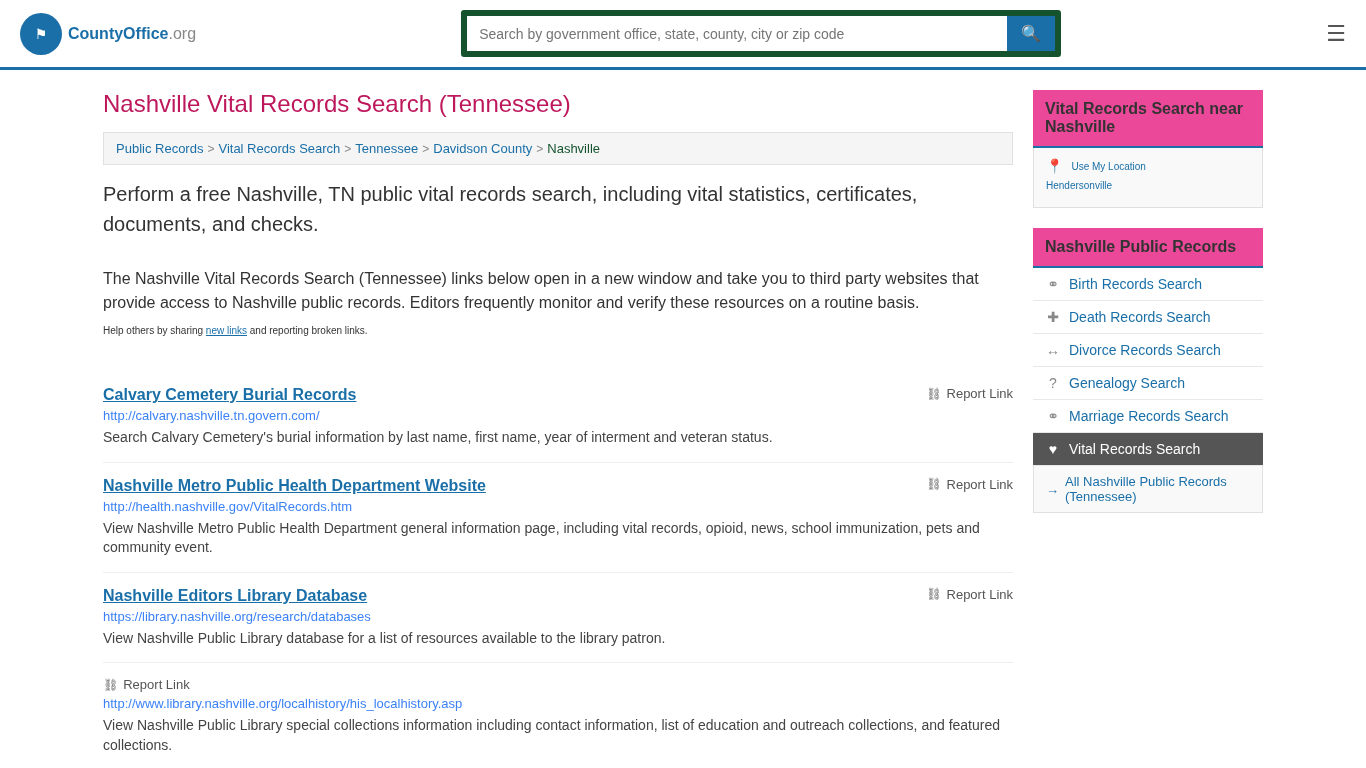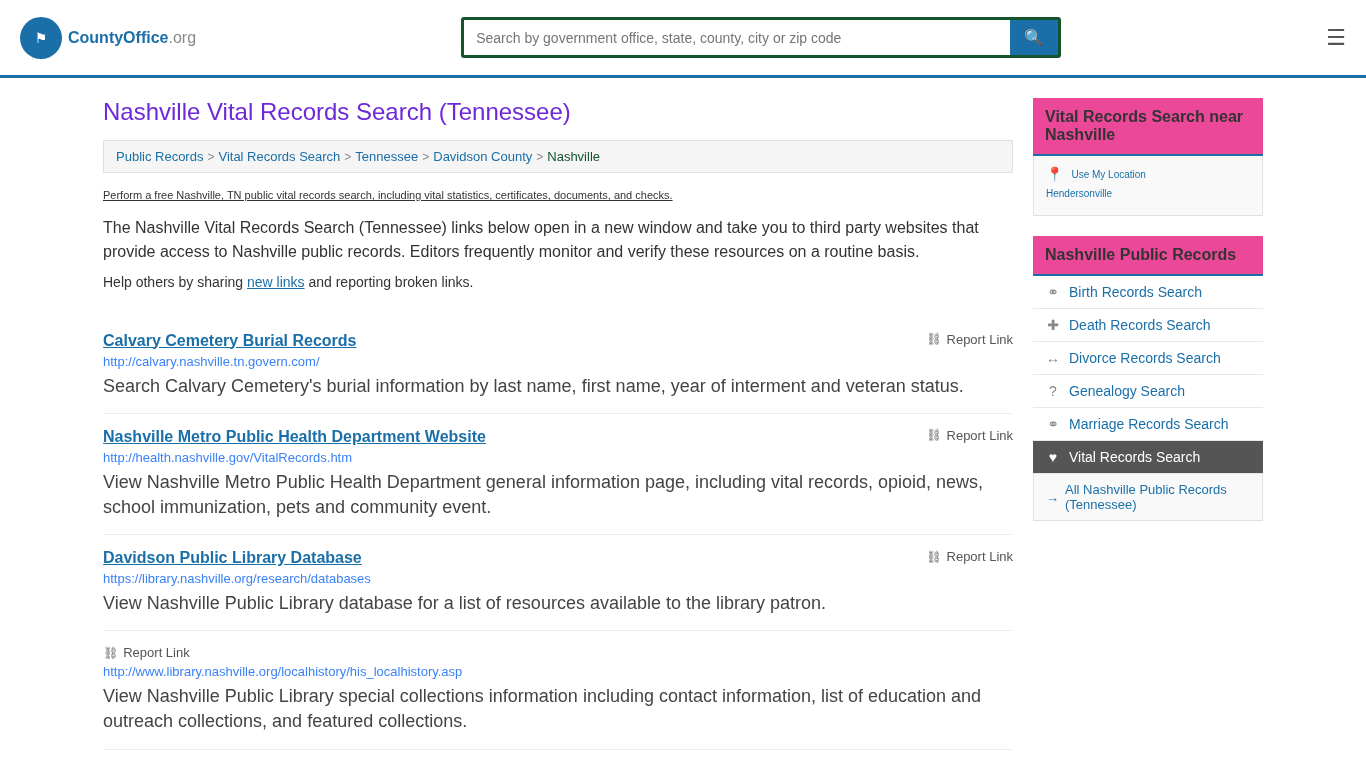--- a/index.html
+++ b/index.html
@@ -36,25 +36,25 @@
       color: #333;
       font-weight: bold;
     }
     .logo-text span {
       color: #1a6fa8;
     }
     #search-bar-container {
       flex: 1;
       display: flex;
       align-items: center;
-      border: 3px solid #14532d;
+      border: 6px solid #14532d;
       border-radius: 3px;
       overflow: hidden;
       max-width: 600px;
-      margin: 7px auto;
+      margin: 0 auto;
       justify-content: space-between;
     }
     #search-input {
       flex: 1;
       border: none;
       outline: none;
       padding: 8px 12px;
       font-size: 14px;
       color: #999;
     }
@@ -84,21 +84,21 @@
       gap: 20px;
     }
 
     
     #content {
       flex: 1;
     }
     #page-title {
       font-size: 24px;
       font-weight: normal;
-      color: #6d28d9;
+      color: #be185d;
       margin-bottom: 14px;
     }
     #breadcrumb {
       background: #f5f5f5;
       border: 1px solid #e0e0e0;
       padding: 8px 12px;
       font-size: 13px;
       margin-bottom: 14px;
       display: flex;
       align-items: center;
@@ -106,33 +106,32 @@
       gap: 4px;
     }
     .breadcrumb-link {
       color: #1a6fa8;
       text-decoration: none;
     }
     .breadcrumb-sep { color: #888; font-size: 12px; }
     .breadcrumb-current { color: #14532d; }
 
     #intro-text {
-      margin-bottom: 12px;
+      margin-bottom: 28px;
       line-height: 1.5;
-      font-size: 11px;
-      text-decoration: underline;
+      font-size: 20px;
     }
     #disclaimer-text {
       margin-bottom: 10px;
       line-height: 1.5;
       font-size: 16px;
     }
     #help-text {
-      margin-bottom: 28px;
-      font-size: 14px;
+      margin-bottom: 36px;
+      font-size: 10px;
     }
     #help-text a { color: #1a6fa8; }
 
     
     .result-item {
       border-bottom: 1px solid #eee;
       padding: 14px 0;
     }
     .result-header {
       display: flex;
@@ -157,21 +156,21 @@
       white-space: nowrap;
       background: none;
       border: none;
     }
     .result-url {
       color: #3b82f6;
       font-size: 13px;
       margin-bottom: 5px;
     }
     .result-desc {
-      font-size: 18px;
+      font-size: 14px;
       color: #444;
       line-height: 1.4;
     }
 
     
     #sidebar {
       width: 230px;
       flex-shrink: 0;
     }
     .sidebar-section {
@@ -313,21 +312,21 @@
             <span class="chain-icon">⛓</span>
             <span>Report Link</span>
           </button>
         </div>
         <div class="result-url">http://health.nashville.gov/VitalRecords.htm</div>
         <div class="result-desc">View Nashville Metro Public Health Department general information page, including vital records, opioid, news, school immunization, pets and community event.</div>
       </div>
 
       <div class="result-item">
         <div class="result-header">
-          <span class="result-title">Davidson Public Library Database</span>
+          <span class="result-title">Nashville Editors Library Database</span>
           <button class="report-link-btn">
             <span class="chain-icon">⛓</span>
             <span>Report Link</span>
           </button>
         </div>
         <div class="result-url">https://library.nashville.org/research/databases</div>
         <div class="result-desc">View Nashville Public Library database for a list of resources available to the library patron.</div>
       </div>
 
       <div class="result-item">

